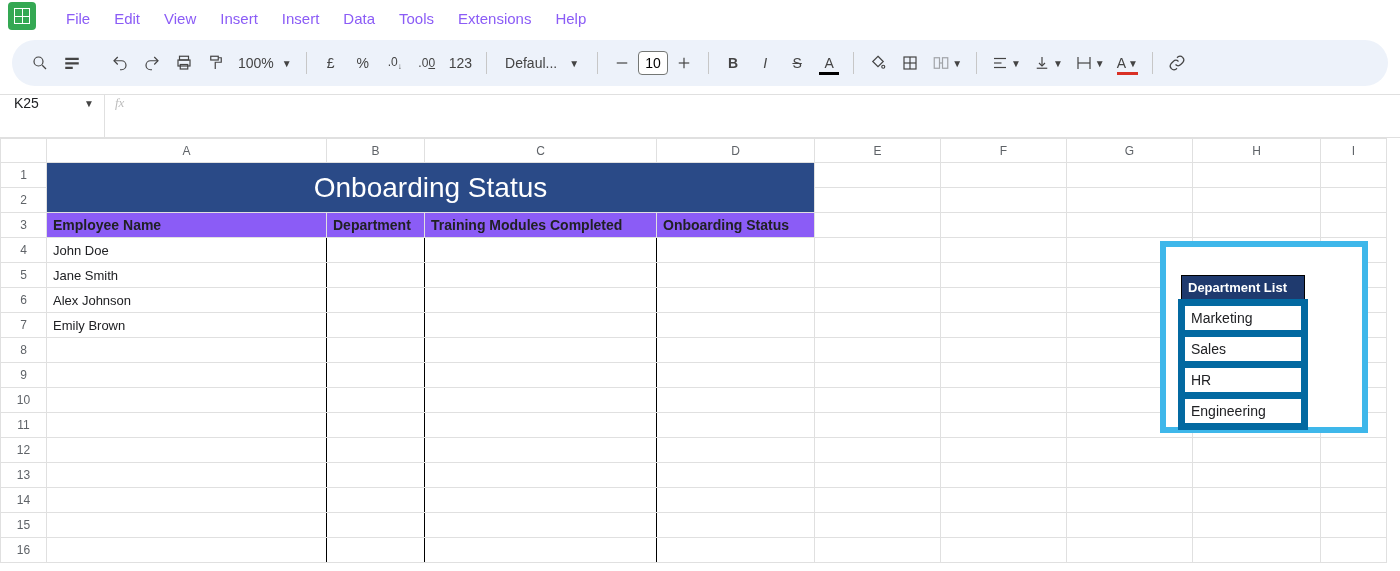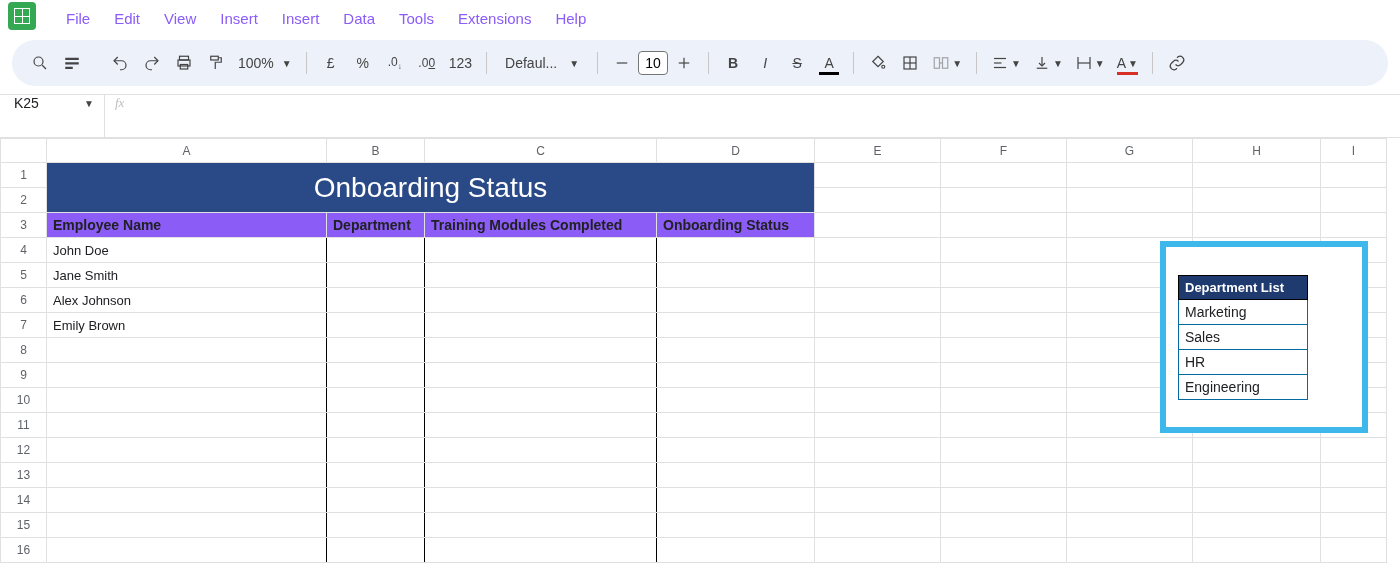--- a/index.html
+++ b/index.html
@@ -173,21 +173,21 @@
   .dept-table{ border-collapse:collapse; width:130px; }
   .dept-table th{
     background:#1f3a6e;
     color:#fff;
     font-size:13px;
     text-align:left;
     padding:4px 6px;
     border:1px solid #000;
   }
   .dept-table td{
-    border:1px solid #0369a1;
+    border:7px solid #0369a1;
     padding:4px 6px;
     font-size:14px;
   }
 </style>
 </head>
 <body>
 
 <div class="menubar">
   <div class="sheets-logo">
     <div class="sheets-logo-inner">

